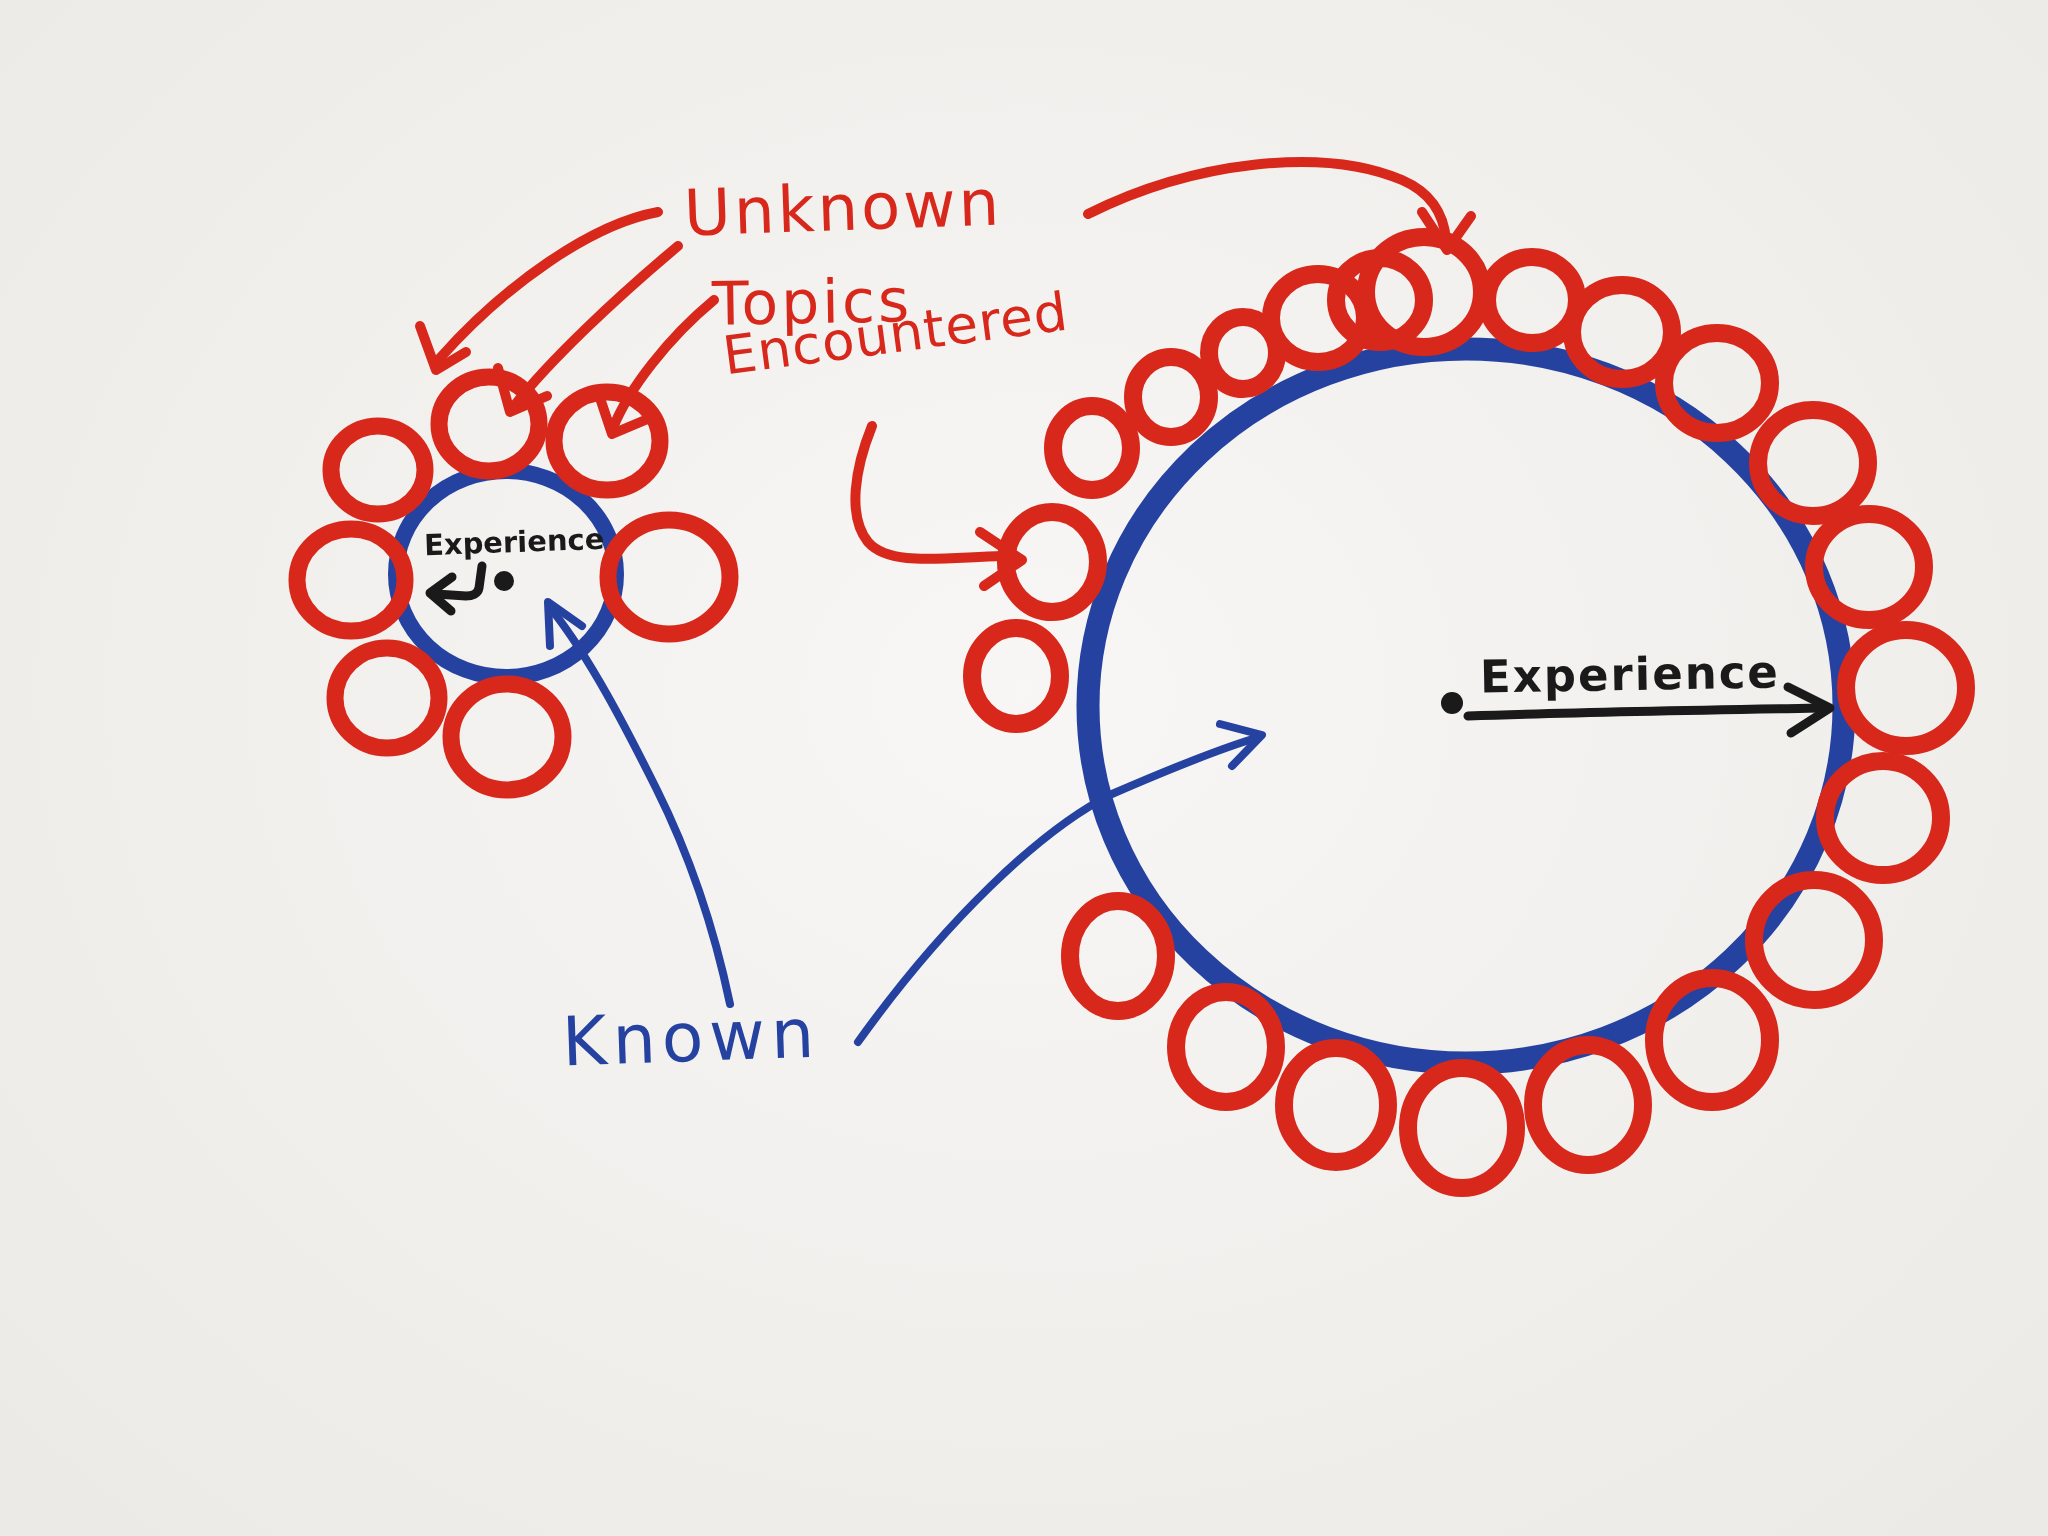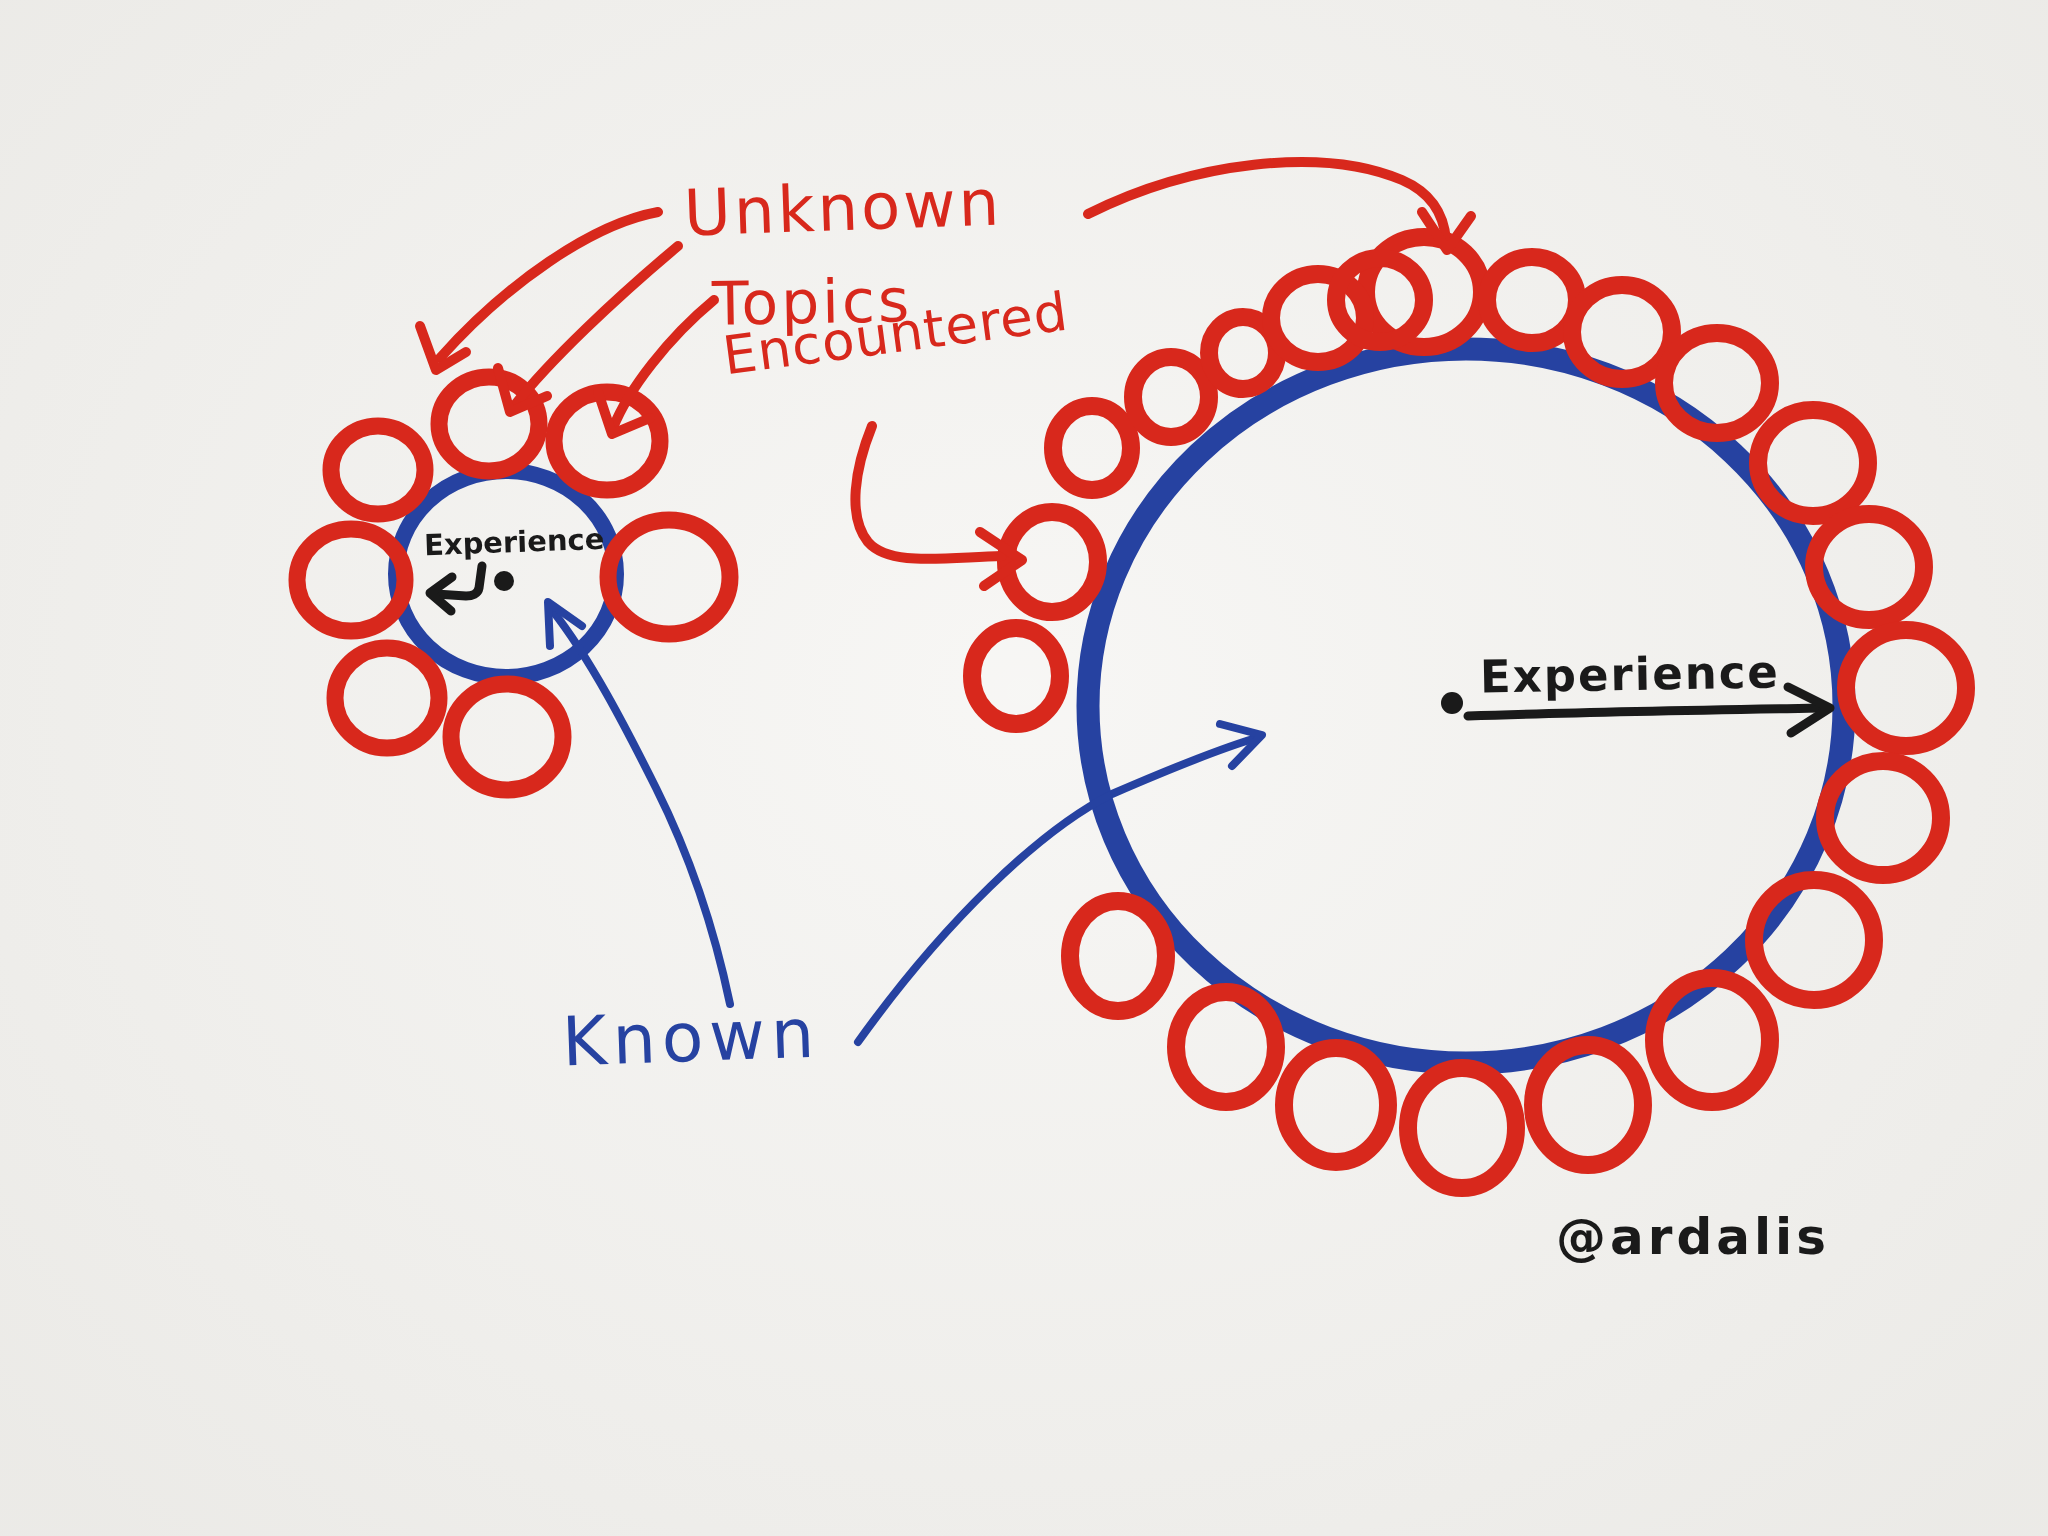--- a/index.html
+++ b/index.html
@@ -84,14 +84,13 @@
       <circle cx="504" cy="581" r="10" fill="#1a1a1a"></circle>
       <circle cx="1452" cy="703" r="11" fill="#1a1a1a"></circle>
     </svg>
 
   <div class="lbl lbl-unknown red-ink">Unknown</div>
   <div class="lbl lbl-topics red-ink">Topics</div>
   <div class="lbl lbl-encountered red-ink">Encountered</div>
   <div class="lbl lbl-exp-small black-ink">Experience</div>
   <div class="lbl lbl-exp-large black-ink">Experience</div>
   <div class="lbl lbl-known blue-ink">Known</div>
-  <div class="lbl lbl-signature black-ink">@ardalis</div>
 </div>
 
 </body></html>

